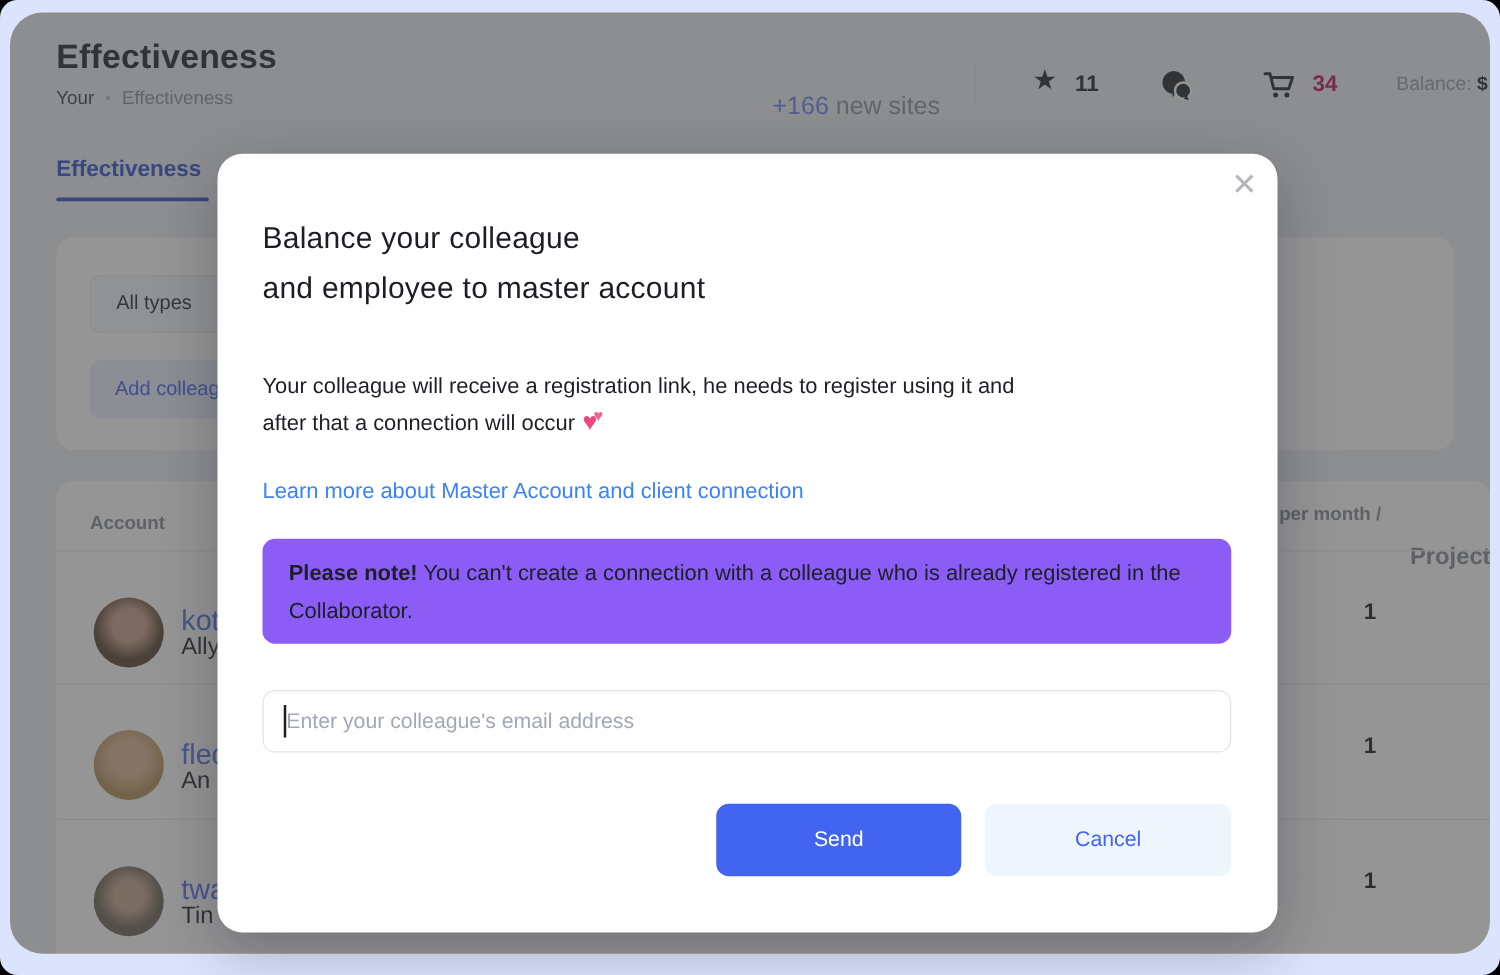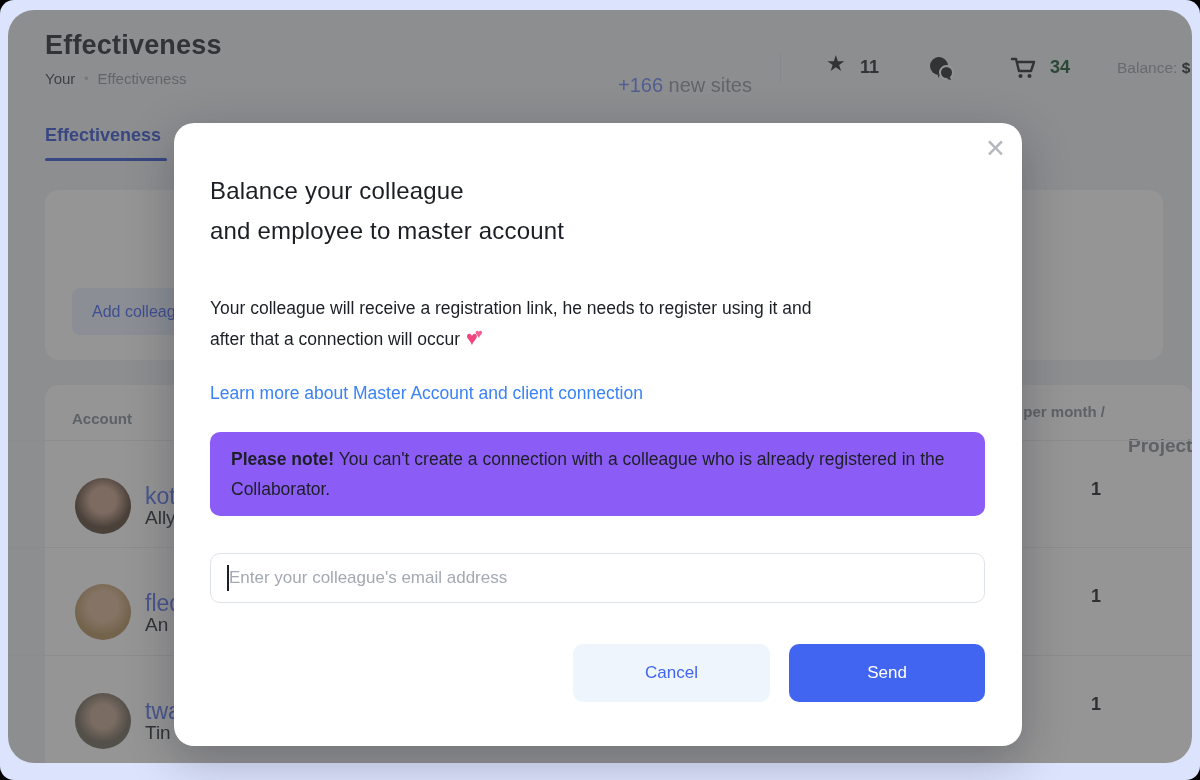--- a/index.html
+++ b/index.html
@@ -14,21 +14,21 @@
   .breadcrumb .bc-cur { color:#8f959c; }
 
   .hdr-right { position:absolute; top:40px; left:0; width:100%; height:40px; }
   .new-sites { position:absolute; left:610px; top:24px; font-size:20px; color:#8f959c; }
   .new-sites b { color:#6b83f7; font-weight:normal; }
   .hdr-div { position:absolute; left:772px; top:2px; width:1px; height:32px; background:#dfe3e9; }
   .star-ic { position:absolute; left:818px; top:1px; font-size:22px; color:#22262c; }
   .cnt-fav { position:absolute; left:852px; top:7px; font-size:18px; font-weight:bold; color:#22262c; }
   .chat-ic { position:absolute; left:918px; top:3px; }
   .cart-ic { position:absolute; left:1000px; top:3px; }
-  .cnt-cart { position:absolute; left:1042px; top:7px; font-size:18px; font-weight:bold; color:#14532d; }
+  .cnt-cart { position:absolute; left:1042px; top:7px; font-size:18px; font-weight:bold; color:#be185d; }
   .balance { position:absolute; left:1109px; top:9px; font-size:15.5px; color:#9aa0a8; white-space:nowrap; }
   .balance b { color:#22262c; font-weight:bold; }
 
   .tab { position:absolute; left:37px; top:115px; font-size:18px; font-weight:bold; color:#3250d2; }
   .tab-underline { position:absolute; left:37px; top:148px; width:122px; height:3px; background:#3250d2; border-radius:2px; }
 
   .filter-card { position:absolute; left:37px; top:180px; width:1118px; height:170px; background:#ffffff; border-radius:14px; }
   .chip-types { position:absolute; left:64px; top:210px; width:126px; height:46px; background:#f7f8fa; border:1px solid #e7eaef; border-radius:8px; font-size:16px; color:#2a2e35; line-height:44px; padding-left:20px; }
   .chip-types .chev { position:absolute; right:10px; top:0; color:#8f959c; font-size:13px; }
   .chip-add { position:absolute; left:64px; top:278px; width:190px; height:47px; background:#e9effd; border:none; border-radius:8px; font-size:16px; color:#4164f1; line-height:47px; text-align:left; padding-left:20px; white-space:nowrap; overflow:hidden; font-family:inherit; }
@@ -108,20 +108,24 @@
         </svg>
       </span>
       <span class="cnt-cart">34</span>
       <span class="balance"><span>Balance: </span><b>$</b></span>
     </div>
 
     <div class="tab">Effectiveness</div>
     <div class="tab-underline"></div>
 
     <div class="filter-card"></div>
+    <div class="chip-types">
+      <span>All types</span>
+      <span class="chev">▾</span>
+    </div>
     <button class="chip-add">Add colleague</button>
 
     <div class="table-card">
       <div class="th-account">Account</div>
       <div class="th-permonth">per month /</div>
       <div class="th-projects">Projects</div>
     </div>
 
     <div class="t-row r1">
       <div class="avatar"></div>
@@ -176,18 +180,18 @@
     <a class="m-link" href="#">Learn more about Master Account and client connection</a>
 
     <div class="m-note"><b>Please note!</b><span> You can't create a connection with a colleague who is already registered in the Collaborator.</span></div>
 
     <div class="m-input-wrap">
       <input class="m-input" type="text" placeholder="Enter your colleague's email address" style="">
       <div class="caret"></div>
     </div>
 
     <div class="m-btns">
+      <button class="btn send">Send</button>
       <button class="btn cancel">Cancel</button>
-      <button class="btn send">Send</button>
     </div>
   </div>
 
 </div>
 
 </body></html>

